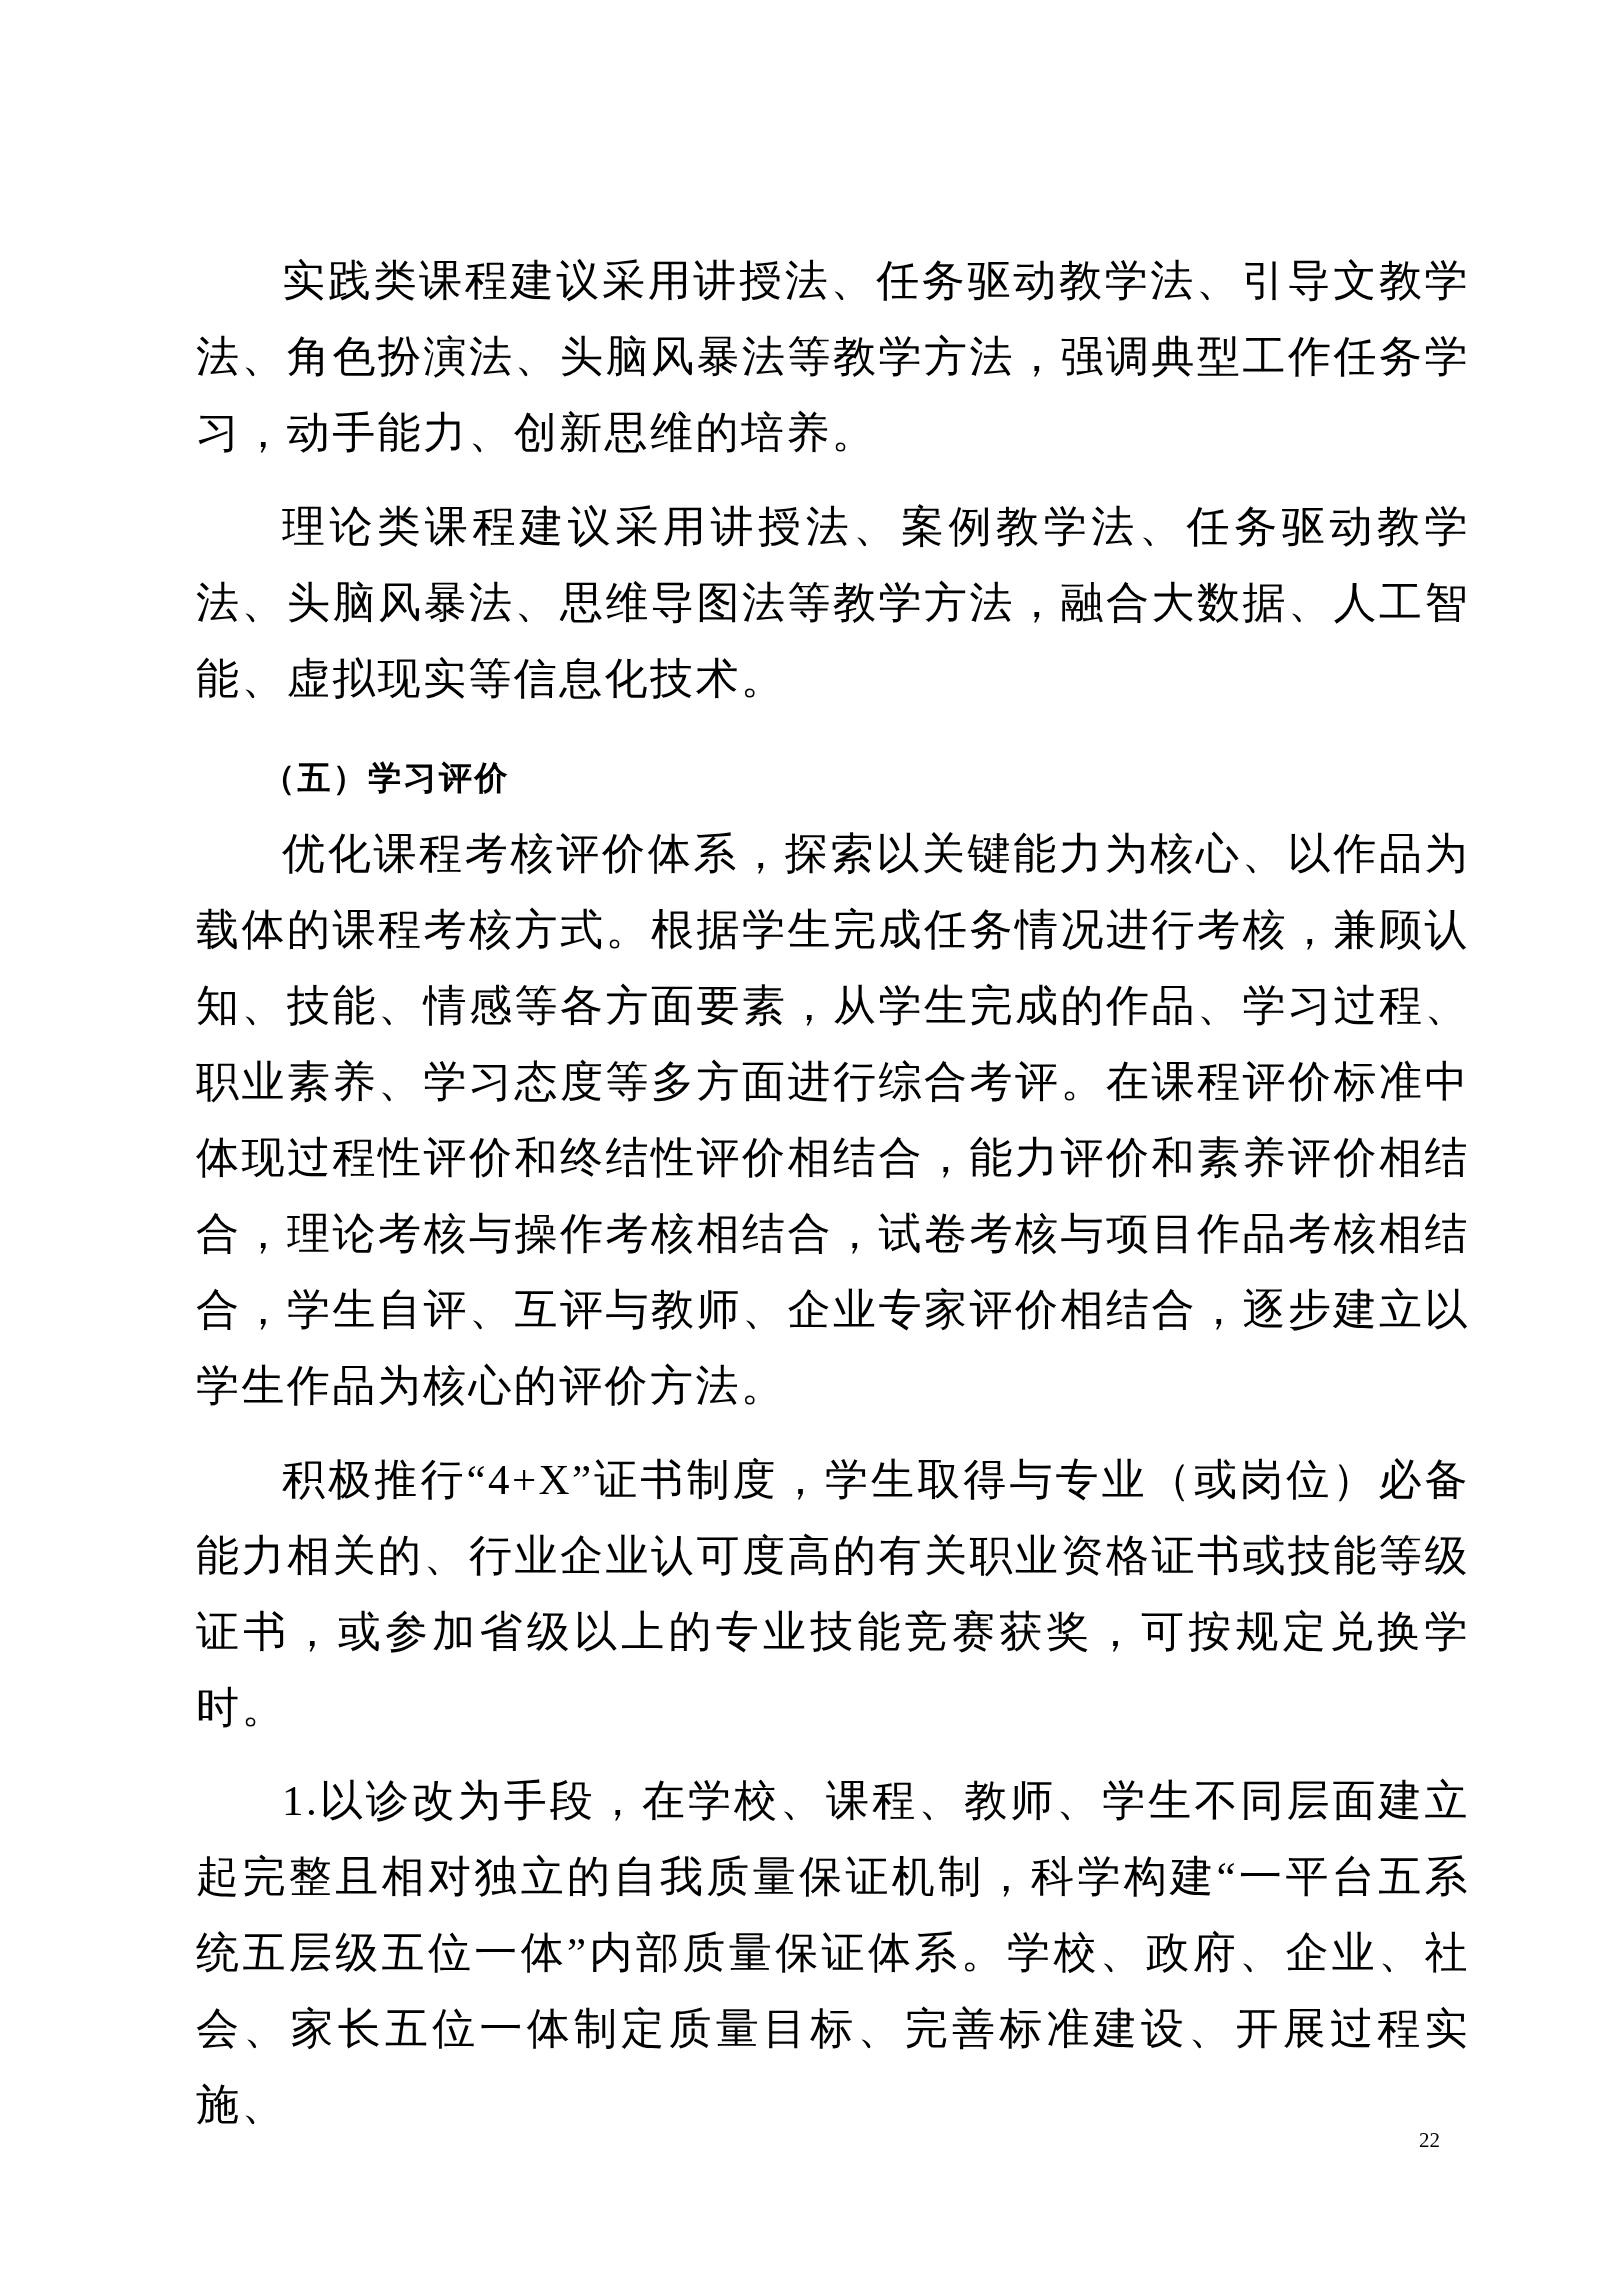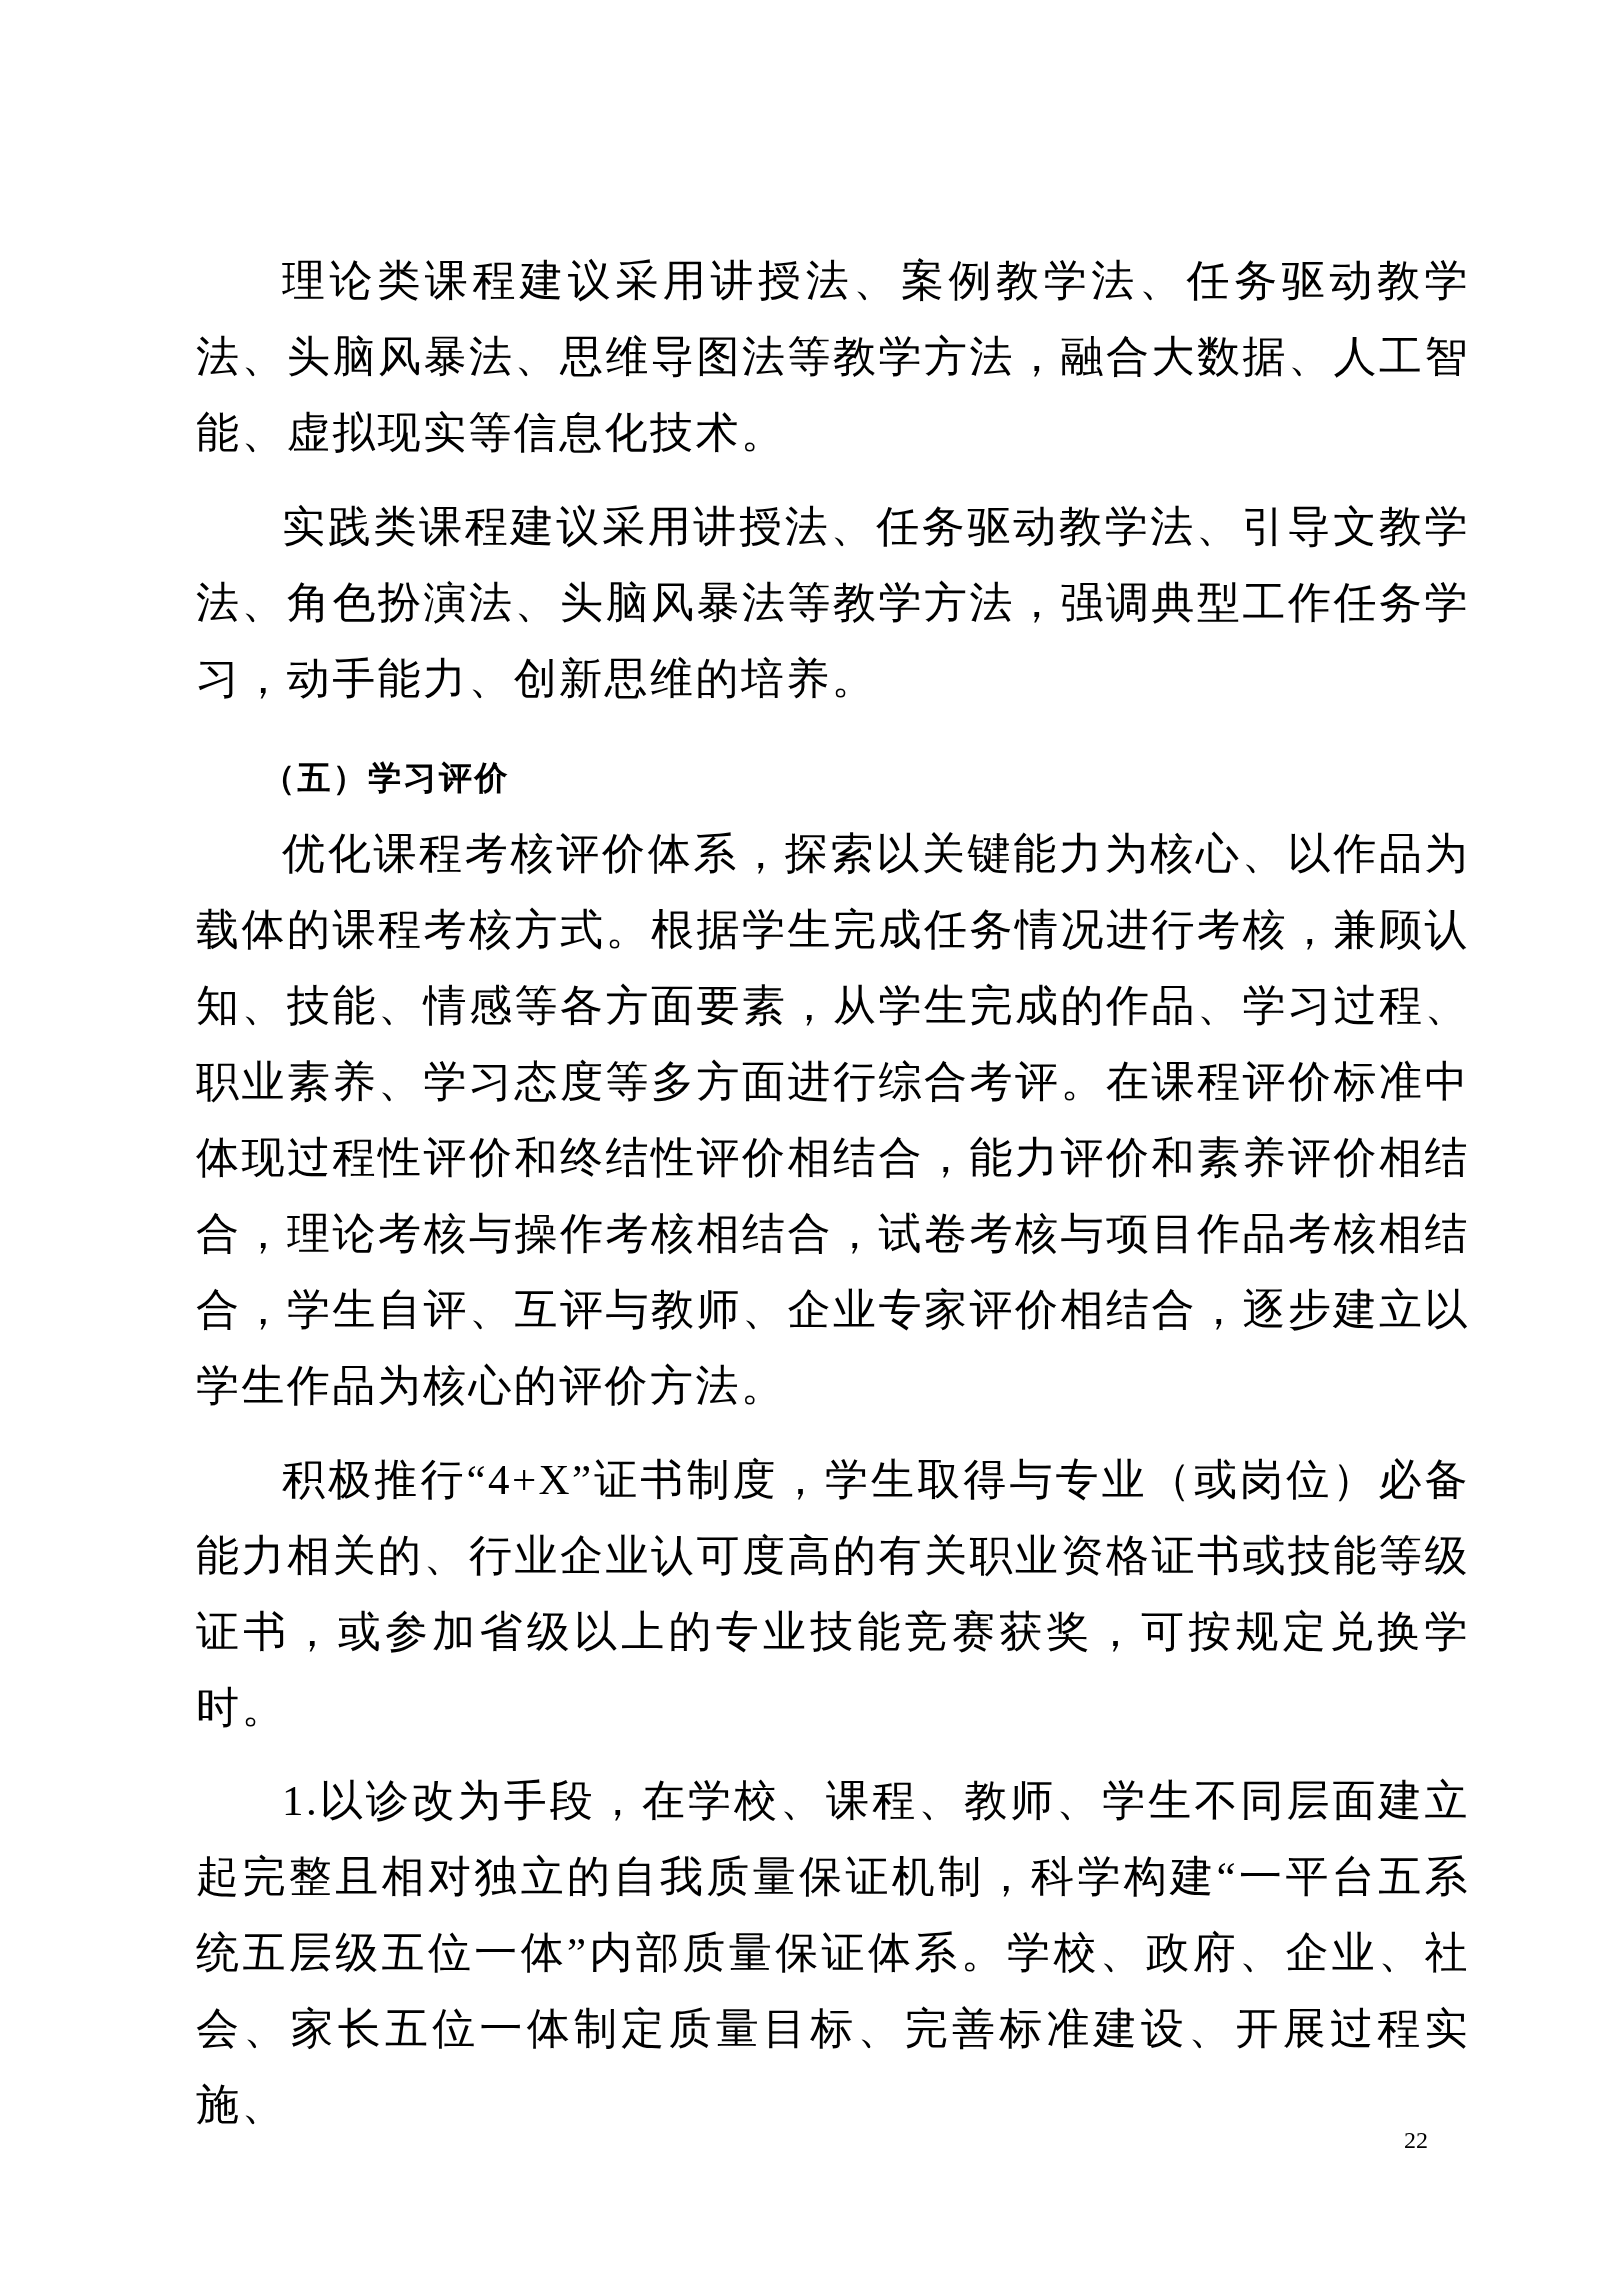--- a/index.html
+++ b/index.html
@@ -42,34 +42,34 @@
     font-size: 33px;
     font-weight: bold;
     line-height: 76px;
   }
   .heading + .para {
     margin-top: 0;
   }
   .page-number {
     position: absolute;
     top: 2125px;
-    right: 192px;
+    right: 180px;
     font-family: "Liberation Serif", "DejaVu Serif", serif;
-    font-size: 24px;
+    font-size: 21px;
     line-height: 31px;
     color: #000000;
   }
 </style>
 </head>
 <body>
 
 <div class="page">
   <div class="body-text">
+    <p class="para">实践类课程建议采用讲授法、任务驱动教学法、引导文教学法、角色扮演法、头脑风暴法等教学方法，强调典型工作任务学习，动手能力、创新思维的培养。</p>
     <p class="para">理论类课程建议采用讲授法、案例教学法、任务驱动教学法、头脑风暴法、思维导图法等教学方法，融合大数据、人工智能、虚拟现实等信息化技术。</p>
-    <p class="para">实践类课程建议采用讲授法、任务驱动教学法、引导文教学法、角色扮演法、头脑风暴法等教学方法，强调典型工作任务学习，动手能力、创新思维的培养。</p>
     <h2 class="heading">（五）学习评价</h2>
     <p class="para">优化课程考核评价体系，探索以关键能力为核心、以作品为载体的课程考核方式。根据学生完成任务情况进行考核，兼顾认知、技能、情感等各方面要素，从学生完成的作品、学习过程、职业素养、学习态度等多方面进行综合考评。在课程评价标准中体现过程性评价和终结性评价相结合，能力评价和素养评价相结合，理论考核与操作考核相结合，试卷考核与项目作品考核相结合，学生自评、互评与教师、企业专家评价相结合，逐步建立以学生作品为核心的评价方法。</p>
     <p class="para">积极推行“4+X”证书制度，学生取得与专业（或岗位）必备能力相关的、行业企业认可度高的有关职业资格证书或技能等级证书，或参加省级以上的专业技能竞赛获奖，可按规定兑换学时。</p>
     <p class="para">1.以诊改为手段，在学校、课程、教师、学生不同层面建立起完整且相对独立的自我质量保证机制，科学构建“一平台五系统五层级五位一体”内部质量保证体系。学校、政府、企业、社会、家长五位一体制定质量目标、完善标准建设、开展过程实施、</p>
   </div>
   <div class="page-number">22</div>
 </div>
 
 
 </body></html>

